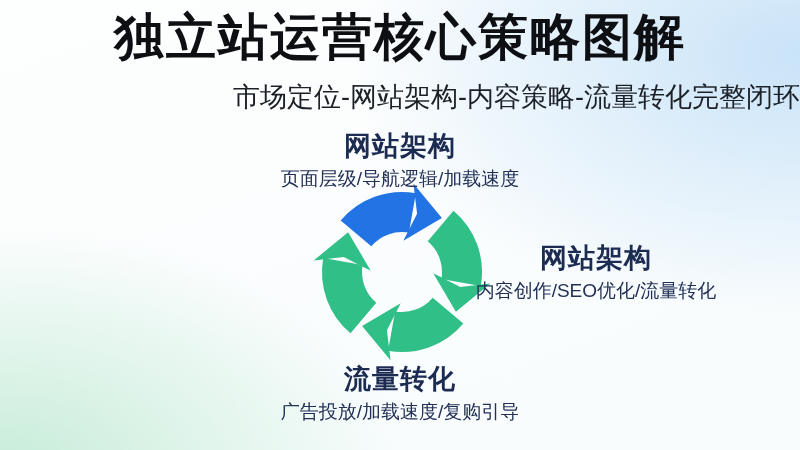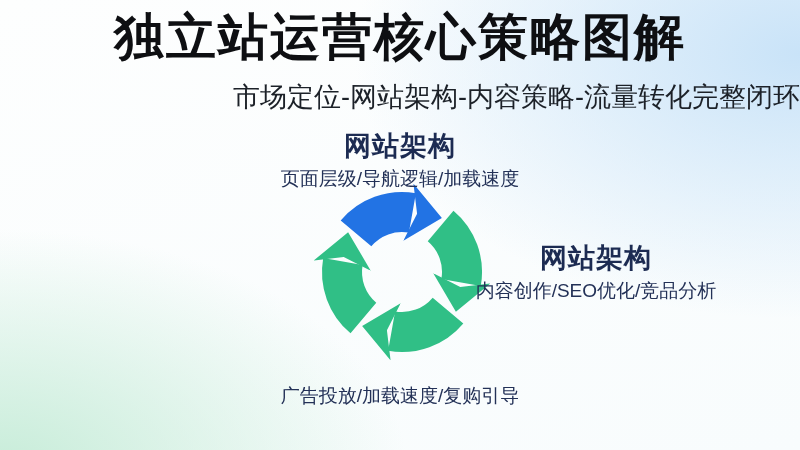--- a/index.html
+++ b/index.html
@@ -95,23 +95,24 @@
     <path class="arc arc-green" d="M -38.6,46.0 A 60,60 0 0 1 -59.1,-10.4" marker-end="url(#head-g)"></path>
   </svg>
 
   <div class="node node-top">
     <h3>网站架构</h3>
     <p>页面层级/导航逻辑/加载速度</p>
   </div>
 
   <div class="node node-right">
     <h3>网站架构</h3>
-    <p>内容创作/SEO优化/竞品分析</p>
+    <p>内容创作/SEO优化/流量转化</p>
   </div>
 
   <div class="node node-bottom">
+    <h3>流量转化</h3>
     <p>广告投放/加载速度/复购引导</p>
   </div>
 
   <div class="node node-left">
   </div>
 
 </div>
 
 </body></html>

